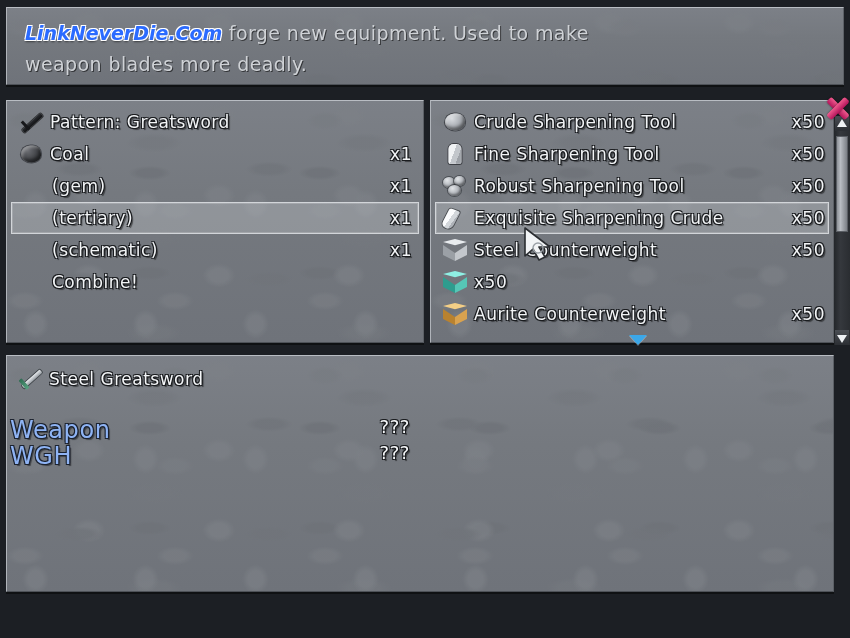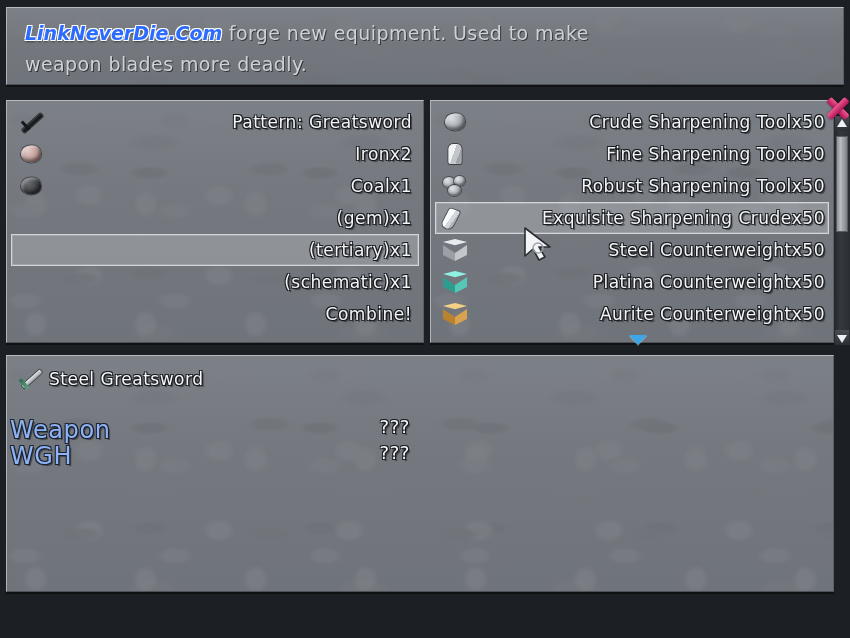--- a/index.html
+++ b/index.html
@@ -76,21 +76,20 @@
 
   .rowlist { position:absolute; left:4px; top:5px; right:4px; }
 
   .row {
     position:relative;
     height:32px;
     display:flex;
     align-items:center;
     padding:0 6px 0 4px;
     border:1px solid transparent;
-    text-align:right;
   }
   .row.selected {
     background:rgba(225,228,232,.26);
     border:1px solid #d2d5d9;
     box-shadow:inset 0 0 0 1px rgba(255,255,255,.18);
   }
 
   .row-label {
     font-size:17px;
     letter-spacing:.5px;
@@ -336,27 +335,20 @@
     <div class="rowlist" id="recipe-rows">
         <div class="row">
           <span class="icon-slot">
             <span class="ico ico-sword-dark"></span>
           </span>
           <span class="row-label">Pattern: Greatsword</span>
           <span class="row-qty"></span>
         </div>
         <div class="row">
           <span class="icon-slot">
-            <span class="ico ico-ore ico-ore-iron"></span>
-          </span>
-          <span class="row-label">Iron</span>
-          <span class="row-qty">x2</span>
-        </div>
-        <div class="row">
-          <span class="icon-slot">
             <span class="ico ico-ore ico-ore-coal"></span>
           </span>
           <span class="row-label">Coal</span>
           <span class="row-qty">x1</span>
         </div>
         <div class="row no-icon">
           <span class="icon-slot"></span>
           <span class="row-label">(gem)</span>
           <span class="row-qty">x1</span>
         </div>
@@ -424,21 +416,20 @@
           <span class="row-qty">x50</span>
         </div>
         <div class="row">
           <span class="icon-slot">
             <span class="ico ico-cube cube-platina">
               <b></b>
               <s></s>
               <u></u>
             </span>
           </span>
-          <span class="row-label">Platina Counterweight</span>
           <span class="row-qty">x50</span>
         </div>
         <div class="row">
           <span class="icon-slot">
             <span class="ico ico-cube cube-aurite">
               <b></b>
               <s></s>
               <u></u>
             </span>
           </span>

